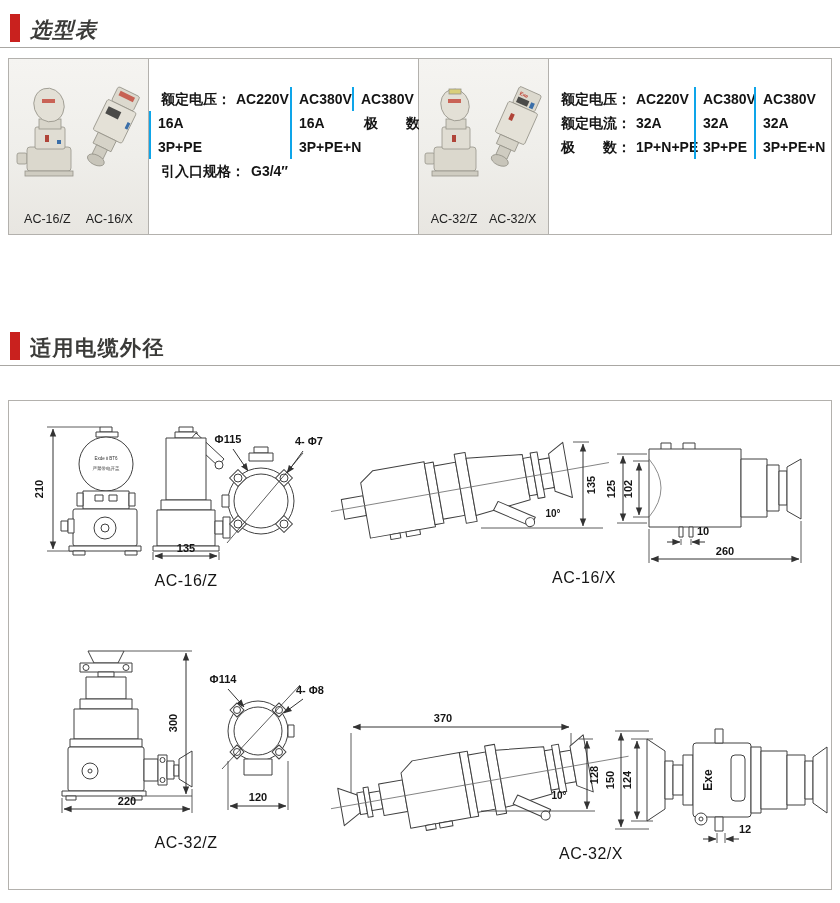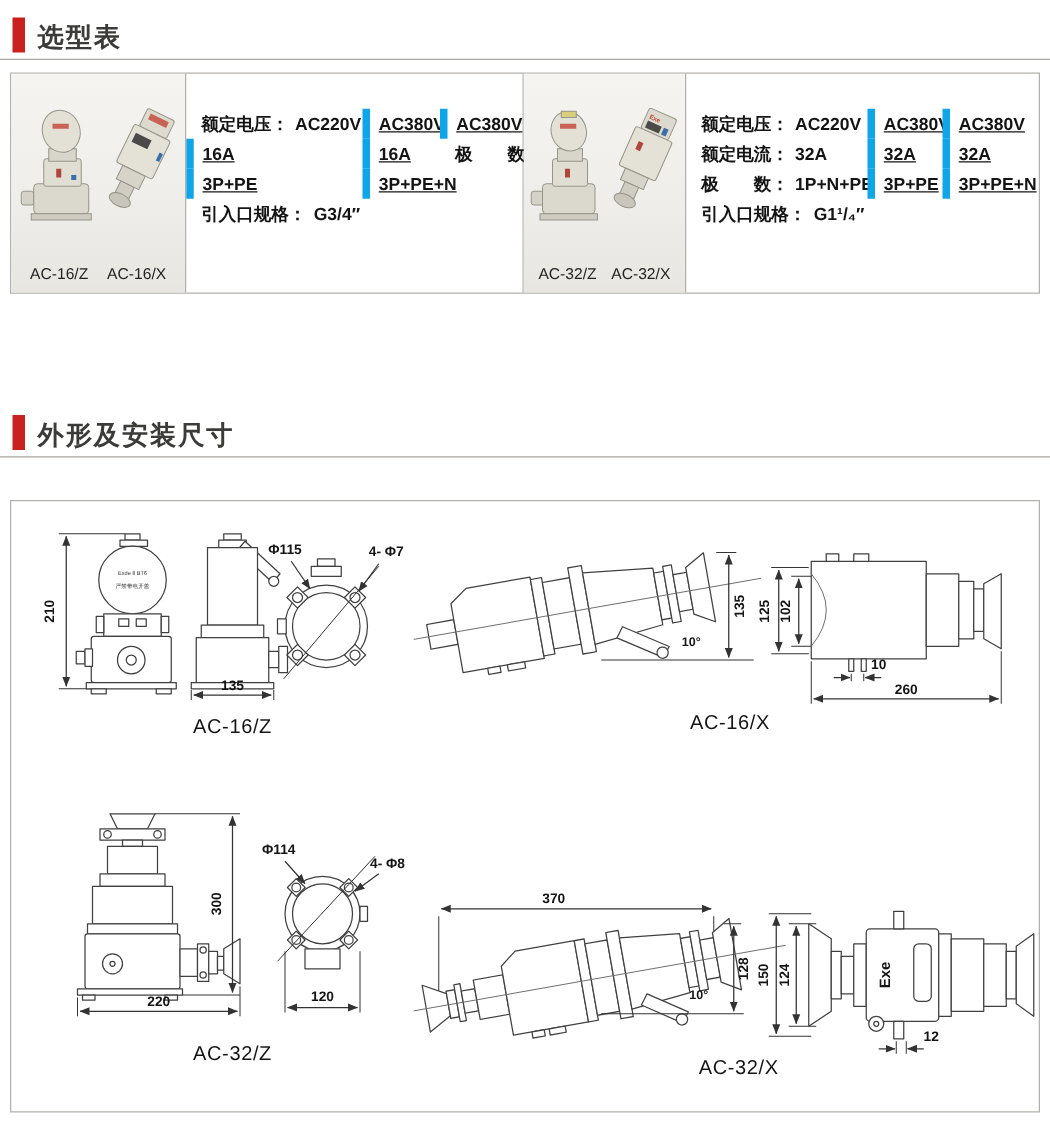--- a/index.html
+++ b/index.html
@@ -2,21 +2,21 @@
 <html style="--accent: #c9211e;"><head>
 <meta charset="utf-8">
 <style>
   * { box-sizing: border-box; margin: 0; padding: 0; }
   html,body { width:840px; height:903px; background:#fff; overflow:hidden;
     font-family:"Liberation Sans","DejaVu Sans",sans-serif; }
   .page { position:relative; width:840px; height:903px; background:#fff; }
 
   
   .sec-hd { position:absolute; left:0; right:0; height:38px; border-bottom:1px solid #a9a7a3; }
-  #hd1 { top:10px; } #hd2 { top:328px; }
+  #hd1 { top:10px;font-style:italic; } #hd2 { top:328px; }
   .sec-hd .bar { position:absolute; left:10px; top:4px; width:10px; height:28px;
     background:var(--accent,#c9211e); }
   .sec-hd .ttl { position:absolute; left:30px; top:6px; font-size:21px; font-weight:700;
     color:#3b3b39; letter-spacing:1.5px; }
 
   
   .table-block { position:absolute; left:8px; top:58px; width:824px; height:177px;
     border:1px solid #b3b1ad; display:flex; background:#fff; }
   .pcell { position:relative; border-right:1px solid #b3b1ad;
     background:linear-gradient(180deg,#f5f4f1 0%,#efeeea 55%,#e8e6e1 100%); }
@@ -25,21 +25,21 @@
   .plabels { position:absolute; bottom:8px; left:0; right:0; display:flex;
     justify-content:space-evenly; font-size:12.5px; color:#222; }
   .scell { border-right:1px solid #b3b1ad; padding-top:28px; font-size:14px;
     font-weight:700; color:#141414; }
   .scell.s1 { width:270px; } .scell.s2 { flex:1; border-right:none; }
   .spec-grid { display:grid; }
   .scell.s1 .spec-grid { grid-template-columns:141px 62px 1fr; }
   .scell.s2 .spec-grid { grid-template-columns:145px 60px 1fr; }
   .sg { height:24px; line-height:24px; white-space:nowrap; }
   .sg.c1 { padding-left:12px; }
-  .sg.c2, .sg.c3 { border-left:6px solid #0ea5e9; padding-left:7px;text-decoration:underline; }
+  .sg.c2, .sg.c3 { border-left:2px solid #0ea5e9; padding-left:7px; }
   .sg .val { margin-left:5px; }
   .spec-line { height:24px; line-height:24px; padding-left:12px; white-space:nowrap; }
   .spec-line .val { margin-left:6px; }
 
   
   .draw-box { position:absolute; left:8px; top:400px; width:824px; height:490px;
     border:1px solid #b3b1ad; background:#fff; }
   .draw-box svg { position:absolute; }
   #d1 { left:12px;  top:8px;   }
   #d2 { left:322px; top:10px;  }
@@ -160,27 +160,26 @@
         <div class="sg c1"><span>额定电压：</span><span class="val">AC220V</span></div>
         <div class="sg c2">AC380V</div>
         <div class="sg c3">AC380V</div>
         <div class="sg c1"><span>额定电流：</span><span class="val">32A</span></div>
         <div class="sg c2">32A</div>
         <div class="sg c3">32A</div>
         <div class="sg c1"><span>极　　数：</span><span class="val">1P+N+PE</span></div>
         <div class="sg c2">3P+PE</div>
         <div class="sg c3">3P+PE+N</div>
       </div>
-      <div class="spec-line"><span>引入口规格：</span><span class="val">G1¹/₄″</span></div>
     </div>
   </div>
 
   <div class="sec-hd" id="hd2">
     <div class="bar"></div>
-    <div class="ttl">外形及安装尺寸</div>
+    <div class="ttl">适用电缆外径</div>
   </div>
 
   <div class="draw-box">
 
     <svg id="d1" width="320" height="190" viewBox="0 0 320 190">
 
       <line class="ext" x1="26" y1="18" x2="79" y2="18"></line>
       <line class="ext" x1="26" y1="142" x2="52" y2="142"></line>
       <line class="dim" x1="32" y1="20" x2="32" y2="140"></line>
       <text class="dt" transform="rotate(-90 22 80)" x="22" y="80" text-anchor="middle">210</text>

